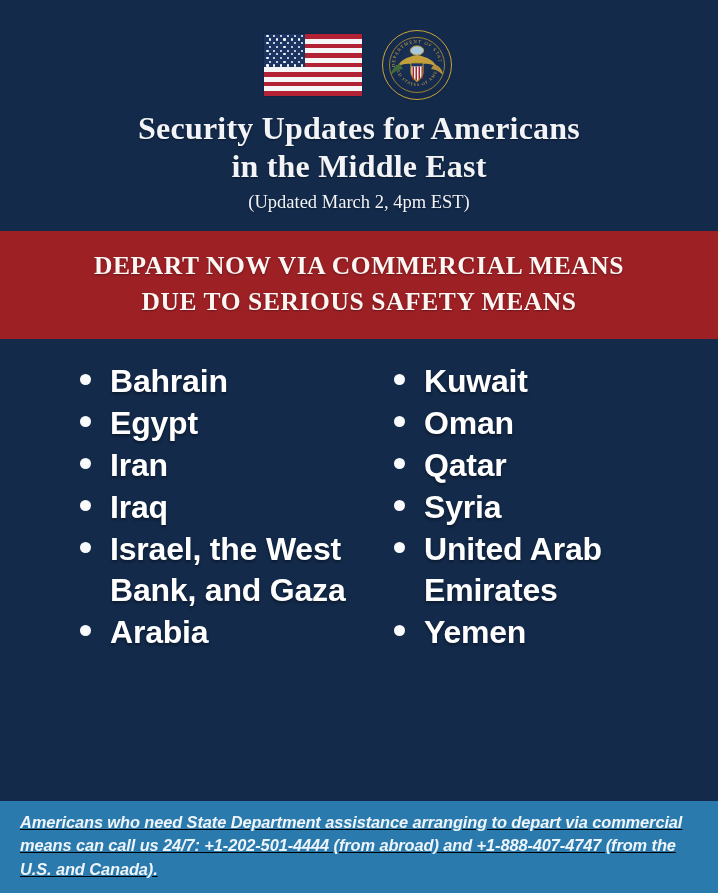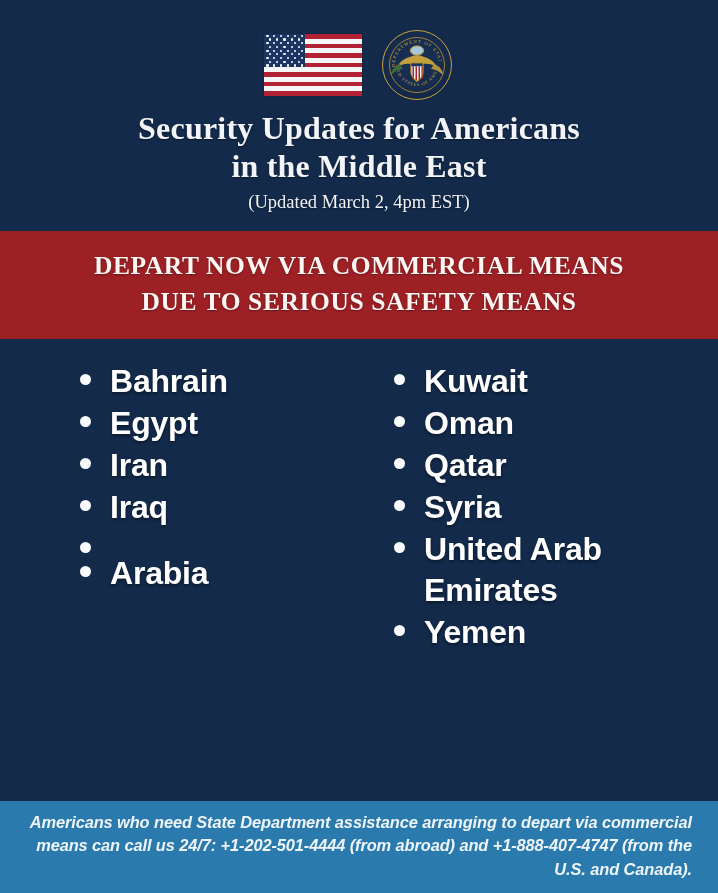--- a/index.html
+++ b/index.html
@@ -130,22 +130,23 @@
     line-height:1.31;
     color:#ffffff;
     letter-spacing:-.2px;
     text-shadow:0 2px 3px rgba(0,0,0,.4);
   }
 
   
   .footer {
     flex:0 0 auto;
     background:#2b7aad;
-    padding:10px 26px 12px;
-    text-align:right;
+    padding:10px 20px 12px;
+    text-align:left;
+    text-decoration:underline;
   }
   .footer p {
     font-size:16.4px;
     font-style:italic;
     font-weight:bold;
     color:#eef5fa;
     line-height:1.42;
     letter-spacing:-.1px;
   }
 </style>
@@ -311,20 +312,21 @@
       <div class="item">
         <span class="bullet"></span>
         <span class="label">Iran</span>
       </div>
       <div class="item">
         <span class="bullet"></span>
         <span class="label">Iraq</span>
       </div>
       <div class="item">
         <span class="bullet"></span>
+        <span class="label">Israel, the West Bank, and Gaza</span>
       </div>
       <div class="item">
         <span class="bullet"></span>
         <span class="label">Arabia</span>
       </div>
     </div>
 
     <div class="col right">
       <div class="item">
         <span class="bullet"></span>

